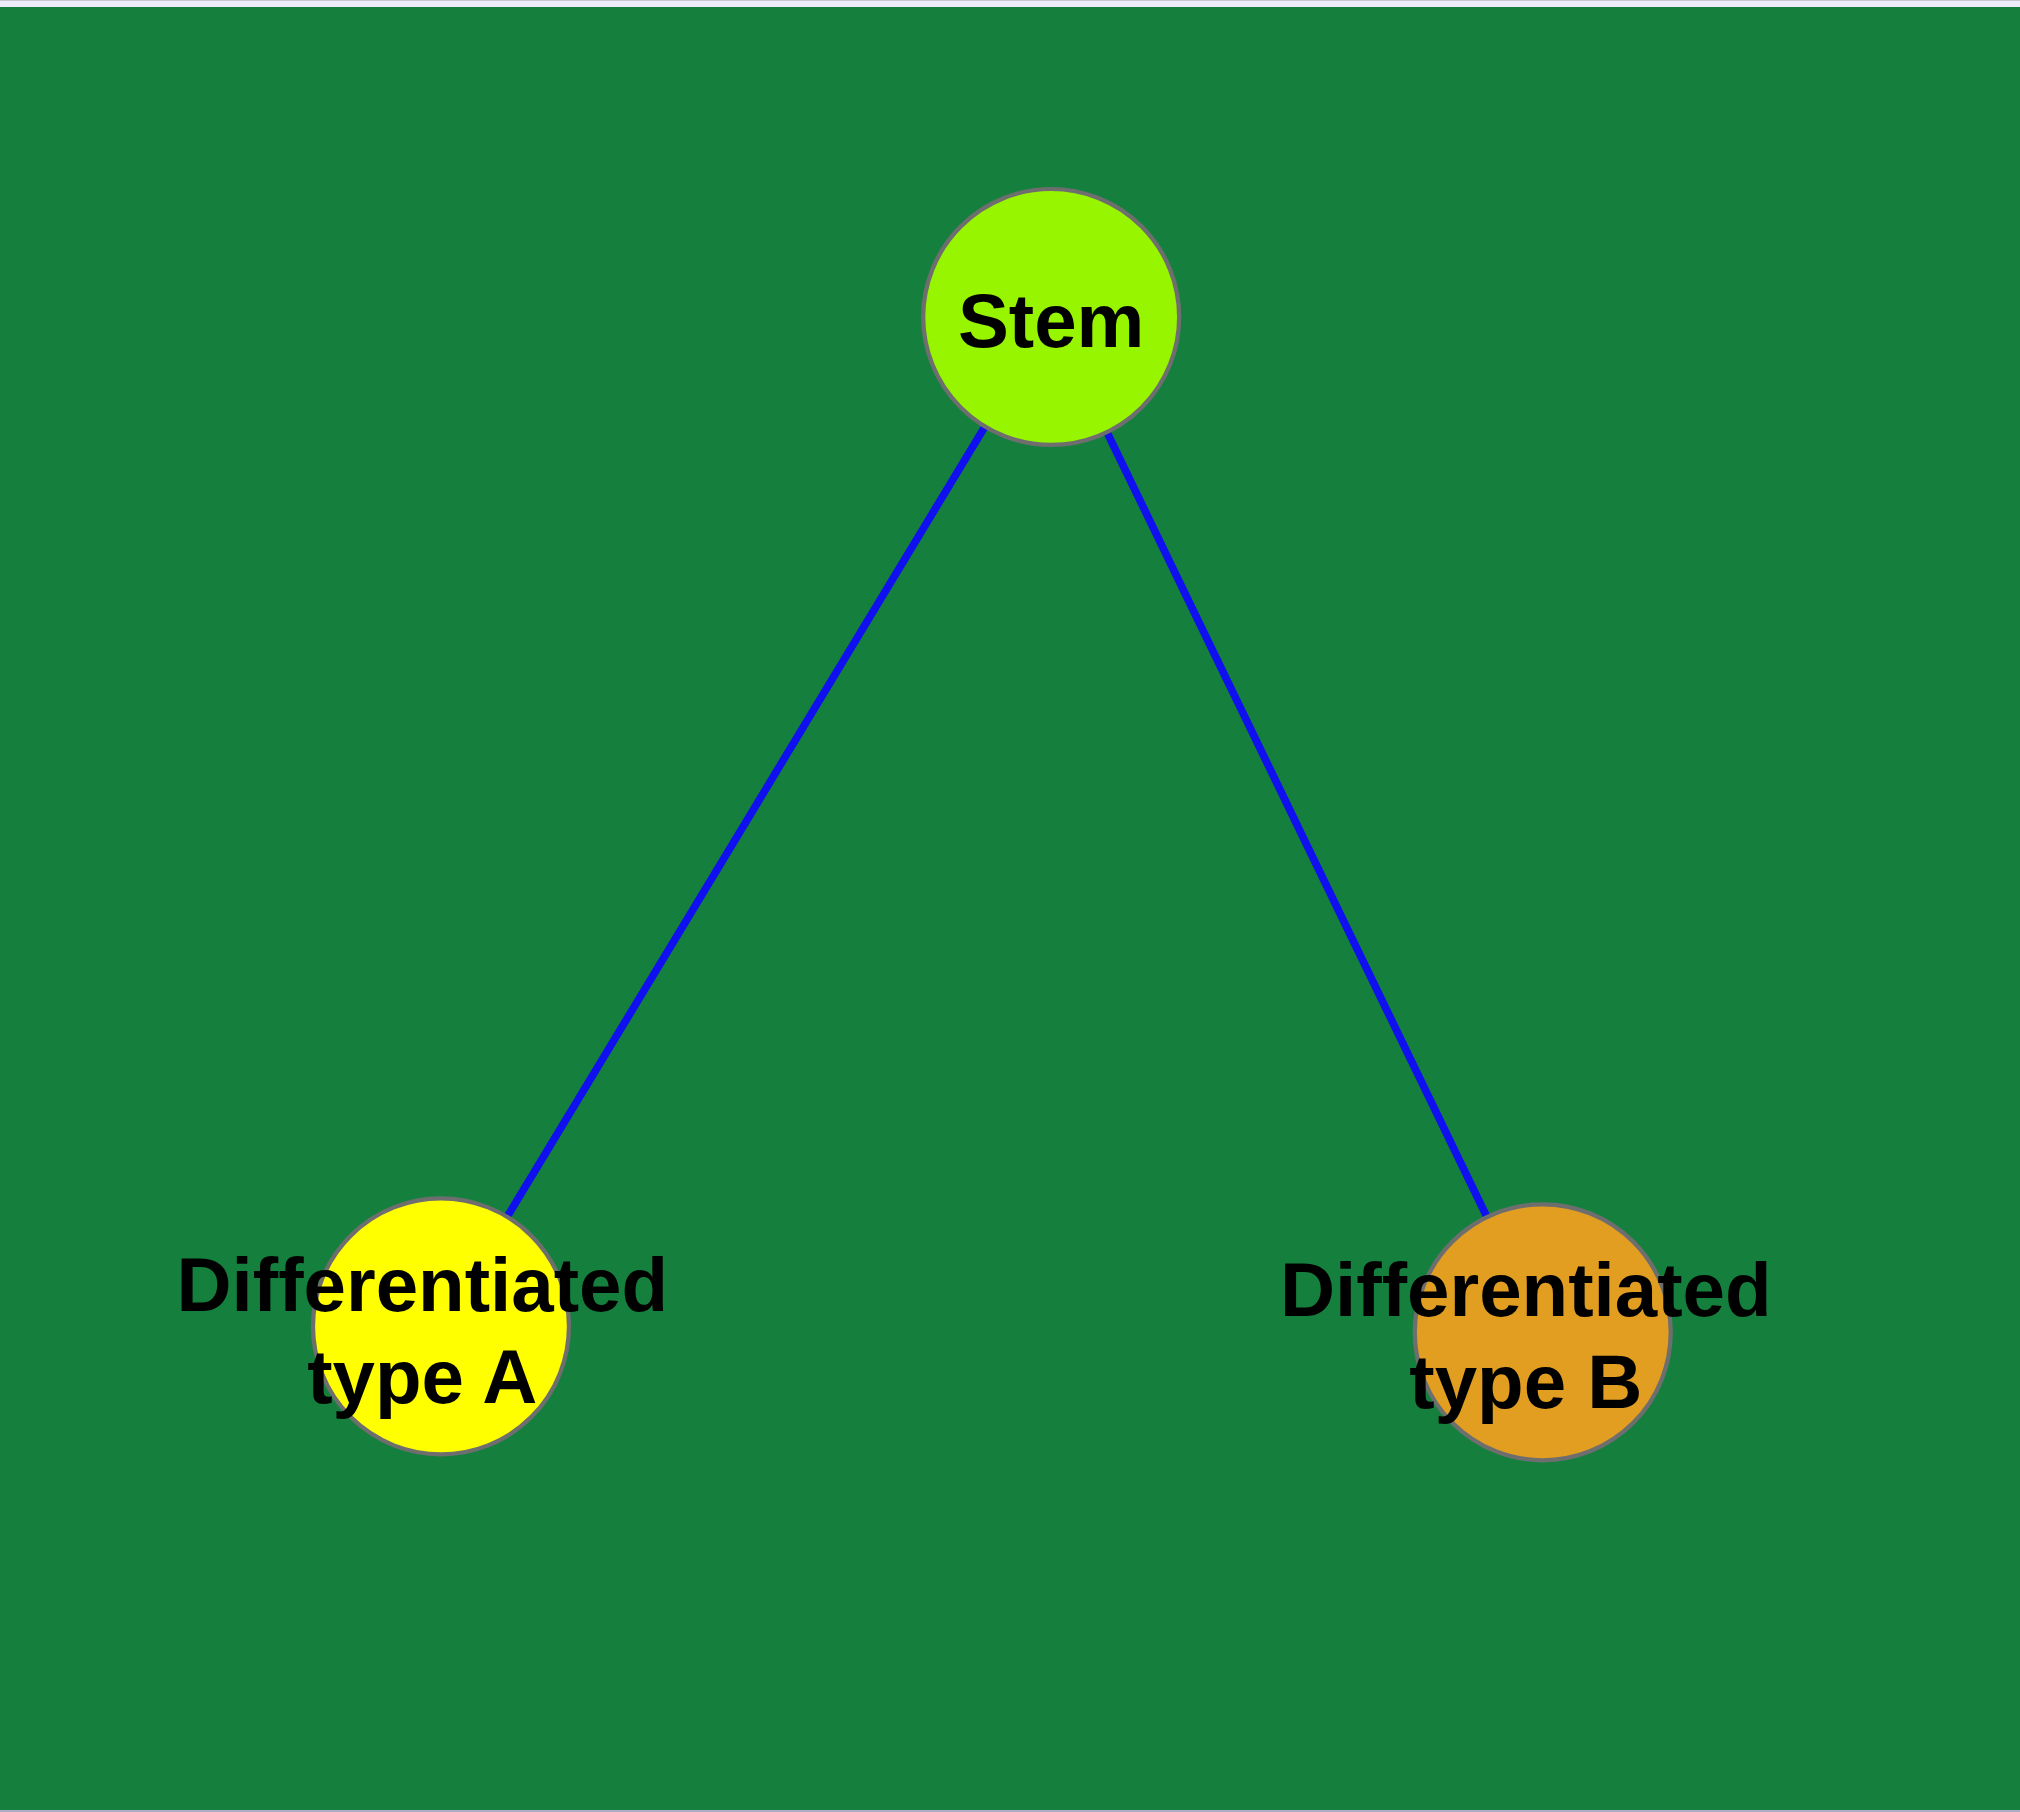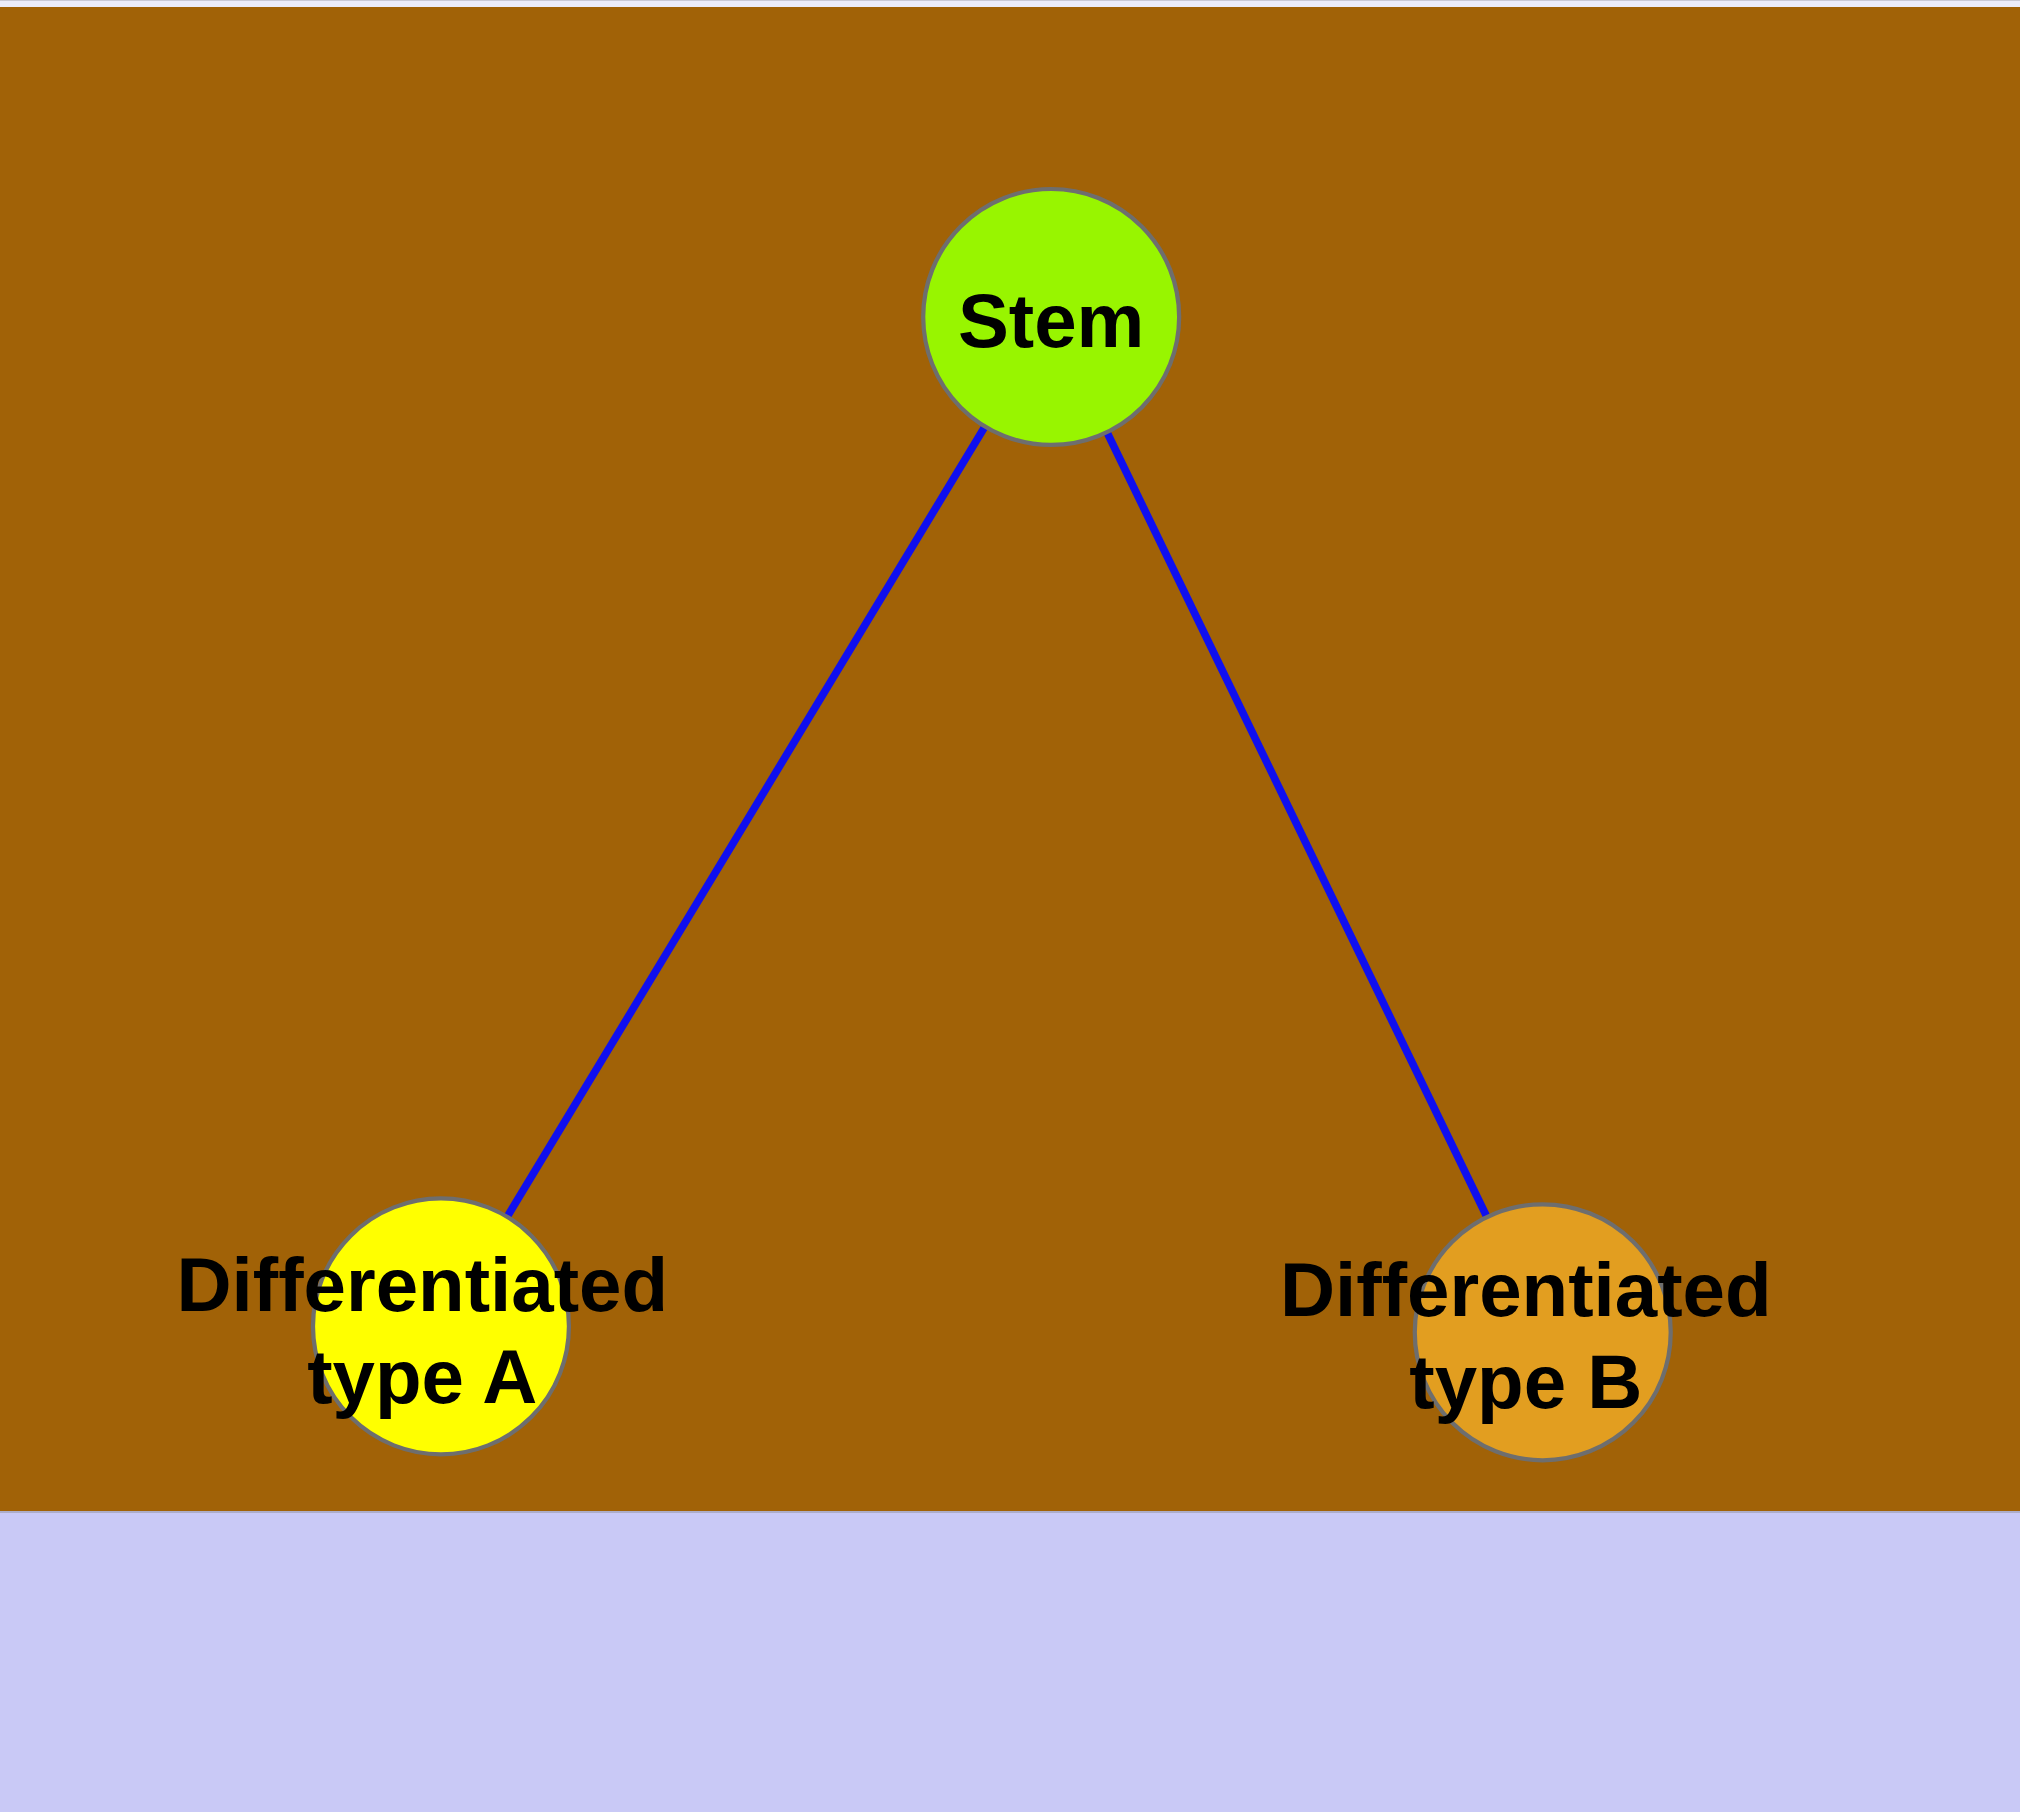--- a/index.html
+++ b/index.html
@@ -3,22 +3,22 @@
 <meta charset="utf-8">
 <style>
   html, body {
     margin: 0;
     padding: 0;
     background: #C9C9F6;
   }
   #canvas {
     position: relative;
     width: 2021px;
-    height: 1513px;
-    background: #a16207;
+    height: 1812px;
+    background: #15803d;
     overflow: hidden;
     font-family: "Liberation Sans", sans-serif;
   }
   
   #canvas .top-strip {
     position: absolute; top: 0; left: 0; right: 0; height: 6px;
     background: #ECECFA;
     border-top: 1.7px solid #C9C9D6;
   }
   #canvas .bottom-strip {

